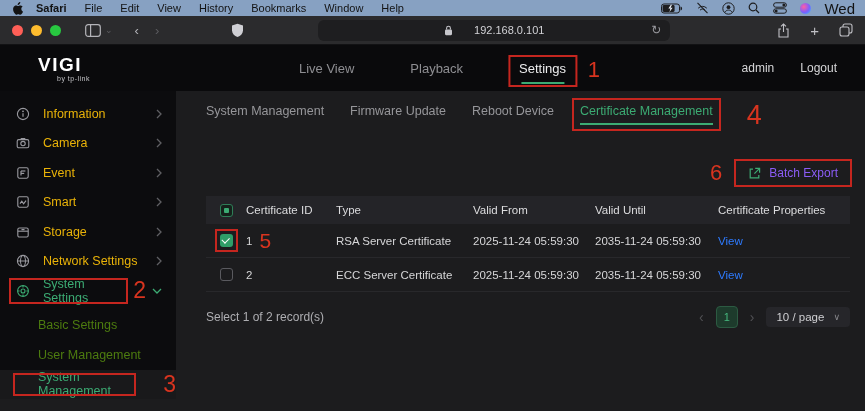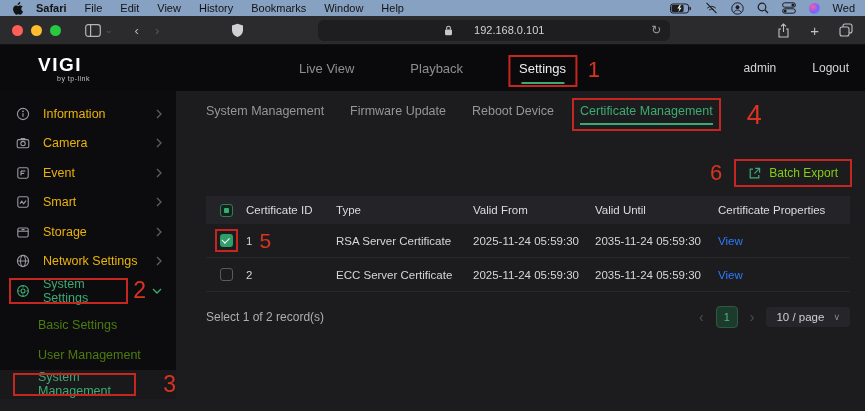--- a/index.html
+++ b/index.html
@@ -5,21 +5,21 @@
   *{box-sizing:border-box;margin:0;padding:0}
   body{width:865px;height:411px;overflow:hidden;background:#1c1c1e;font-family:"Liberation Sans",sans-serif}
   #screen{position:relative;width:865px;height:396px;display:flex;flex-direction:column}
 
   
   .menubar{height:16px;background:#87a1c2;display:flex;align-items:center;padding:0 10px;font-size:11px;color:#131313;flex:0 0 auto}
   .mitem{padding:0 9px;cursor:default}
   .mitem.app{font-weight:700}
   .apple{margin:0 4px 0 2px;display:flex}
   .mright{margin-left:auto;display:flex;align-items:center;gap:13px}
-  .mclock{font-size:11px;color:#131313}
+  .mclock{font-size:15px;color:#131313}
   .siri{width:11px;height:11px;border-radius:50%;background:radial-gradient(circle at 35% 35%, #ff5fa2, #7a5fff 55%, #2fd1ff)}
 
   
   .toolbar{height:29px;background:#2b2b2d;display:flex;align-items:center;padding:0 12px;border-bottom:1px solid #121214;flex:0 0 auto}
   .lights{display:flex;gap:8px;margin-right:16px}
   .light{width:11px;height:11px;border-radius:50%}
   .l-close{background:#ff5f57}.l-min{background:#febc2e}.l-max{background:#28c840}
   .tbtn{display:flex;align-items:center;color:#b4b4b9;margin:0 8px;cursor:default}
   .chevtxt{font-size:13px;color:#b4b4b9}
   .chevtxt.dim{color:#5c5c60}
@@ -30,21 +30,21 @@
 
   
   .appheader{height:46px;background:#0a0a0c;display:flex;align-items:center;position:relative;flex:0 0 auto}
   .logo{margin-left:30px;display:flex;flex-direction:column;align-items:center;width:60px}
   .logo-main{color:#fff;font-size:19px;font-weight:700;letter-spacing:1.5px;line-height:1}
   .logo-sub{color:#c3c3c6;font-size:7px;letter-spacing:.5px;margin-top:1px;align-self:flex-end}
   .mainnav{position:absolute;left:50%;transform:translateX(-50%);display:flex;gap:56px;align-items:center}
   .navitem{font-size:13px;color:#8e8e92;position:relative;cursor:default}
   .navitem.active{color:#ededee}
   .nav-underline{position:absolute;left:2px;right:2px;bottom:-8px;height:2px;background:#3cab73}
-  .userarea{position:absolute;right:16px;display:flex;gap:36px;font-size:12px;color:#d6d6d8}
+  .userarea{position:absolute;right:28px;display:flex;gap:26px;font-size:12px;color:#d6d6d8}
 
   
   .bodyrow{flex:1;display:flex;background:#1c1c1e;min-height:0}
   .sidebar{width:176px;background:#0c0c0e;padding-top:8px;flex:0 0 auto}
   .snav-item{height:29.5px;display:flex;align-items:center;padding:0 14px 0 16px;position:relative;color:#eab308;font-size:12.5px;cursor:default}
   .snav-item .icon{width:15px;margin-right:12px;display:flex;align-items:center}
   .snav-item .chev{margin-left:auto;display:flex}
   .snav-item.active{color:#3cab73}
   .sub-item{height:29.5px;display:flex;align-items:center;padding-left:38px;font-size:12.5px;color:#4d7c0f;position:relative;cursor:default}
   .sub-item.first{margin-top:5px}
@@ -52,21 +52,21 @@
 
   
   .content{flex:1;position:relative;padding:0 15px 0 30px;min-width:0}
   .tabs{display:flex;gap:26px;align-items:flex-start;margin-top:13px;height:34px}
   .tab{font-size:12.5px;color:#96969a;position:relative;padding-bottom:7px;cursor:default;white-space:nowrap}
   .tab.active{color:#3cab73}
   .tab-underline{position:absolute;left:0;right:0;bottom:0;height:2px;background:#3cab73}
 
   .toolrow{display:flex;justify-content:flex-end;align-items:center;margin-top:20px;height:30px}
   .batch{display:flex;align-items:center;gap:8px;padding:5px 12px;position:relative;cursor:default}
-  .batch-label{font-size:12px;color:#84cc16}
+  .batch-label{font-size:12px;color:#8b5cf6}
 
   .tablewrap{margin-top:8px}
   .tr{display:grid;grid-template-columns:40px 90px 137px 122px 123px 1fr;align-items:center}
   .thead{background:#242428;height:28px;font-size:11.5px;color:#dcdcde}
   .trow{height:34px;border-bottom:1px solid #28282b;font-size:11.5px;color:#d6d6d8}
   .cellcb{display:flex;justify-content:center;position:relative}
   .cb{width:13px;height:13px;border-radius:3px;position:relative;flex:0 0 auto;cursor:default}
   .cb.is-checked{background:#2f9e68}
   .cb.is-checked::after{content:"";position:absolute;left:2.8px;top:3px;width:6px;height:3.5px;border-left:1.6px solid #fff;border-bottom:1.6px solid #fff;transform:rotate(-45deg)}
   .cb.is-unchecked{border:1px solid #5a5a5f}

